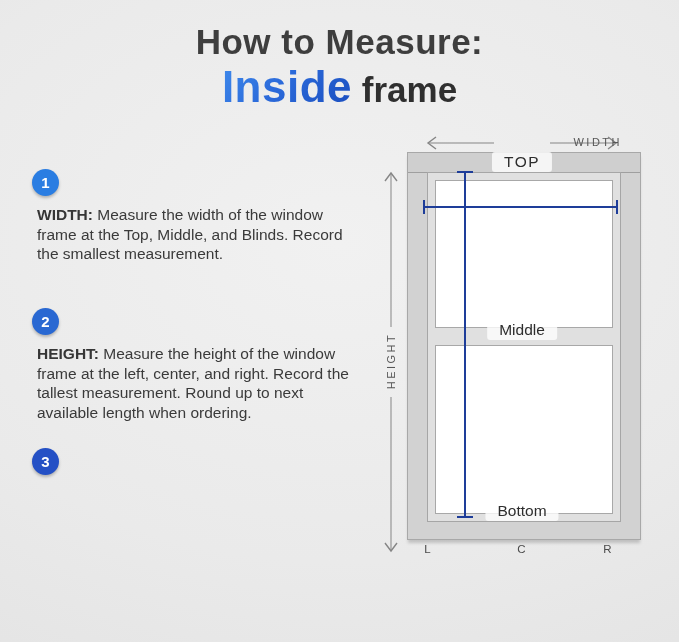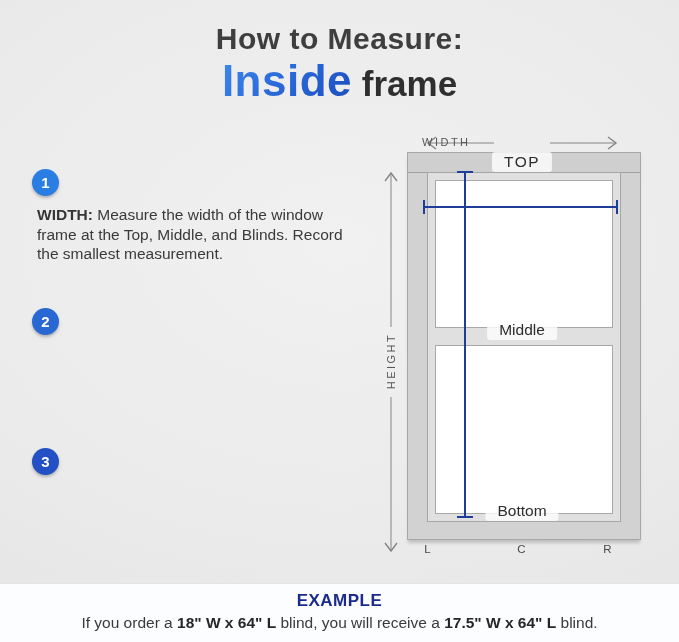--- a/index.html
+++ b/index.html
@@ -7,21 +7,21 @@
     width:679px;height:642px;overflow:hidden;
     font-family:"Liberation Sans","DejaVu Sans",sans-serif;
     -webkit-font-smoothing:antialiased;
   }
   .page{
     position:relative;width:679px;height:642px;
     background:radial-gradient(120% 90% at 50% 38%, #f1f1f1 0%, #eaeaea 55%, #e1e1e1 100%);
   }
   
   .header{position:absolute;top:22px;left:0;width:100%;text-align:center;}
-  .title-line1{font-size:30px;font-weight:700;color:#3e3e3e;letter-spacing:.5px;}
+  .title-line1{font-size:35px;font-weight:700;color:#3e3e3e;letter-spacing:.5px;}
   .title-line2{margin-top:2px;line-height:46px;}
   .title-highlight{
     font-size:44px;font-weight:800;letter-spacing:.5px;
     background:linear-gradient(135deg,#3f8aec 0%,#2b6ada 45%,#1a4dbe 100%);
     -webkit-background-clip:text;background-clip:text;color:transparent;
   }
   .title-suffix{font-size:35px;font-weight:600;color:#2f2f2f;}
   
   .step{position:absolute;left:32px;width:336px;}
   .step-1{top:169px;} .step-2{top:308px;} .step-3{top:448px;}
@@ -38,21 +38,21 @@
   }
   .step-label{font-weight:700;color:#363636;}
   .underlined{text-underline-offset:3px;text-decoration-thickness:1px;}
   
   .arrow-svg{position:absolute;}
   .width-arrow{left:422px;top:135px;}
   .height-arrow{left:383px;top:167px;}
   .dim-label{
     position:absolute;font-size:11px;letter-spacing:2.5px;color:#565656;font-weight:400;
   }
-  .width-label{left:422px;top:136px;width:200px;text-align:left;}
+  .width-label{left:422px;top:136px;width:200px;text-align:right;}
   .height-label{
     left:331px;top:355px;width:120px;text-align:center;
     transform:rotate(-90deg);transform-origin:center;
   }
   .win-frame{
     position:absolute;left:407px;top:152px;width:234px;height:388px;
     background:#d2d2d2;border:1px solid #a8a8a8;box-sizing:border-box;
     box-shadow:0 4px 3px -1px rgba(0,0,0,.18);
   }
   .win-frame::before{
@@ -108,20 +108,23 @@
 
   <div class="step step-1">
     <div class="badge badge-1">1</div>
     <div class="step-text">
       <span class="step-label">WIDTH:</span><span> Measure the width of the window frame at the Top, Middle, and Blinds. Record the </span><span class="underlined">smallest</span><span> measurement.</span>
     </div>
   </div>
 
   <div class="step step-2">
     <div class="badge badge-2">2</div>
+    <div class="step-text">
+      <span class="step-label">HEIGHT:</span><span> Measure the height of the window frame at the left, center, and right. Record the </span><span class="underlined">tallest</span><span> measurement. Round up to next available length when ordering.</span>
+    </div>
   </div>
 
   <div class="step step-3">
     <div class="badge badge-3">3</div>
   </div>
 
   <div>
 
     <svg class="arrow-svg width-arrow" width="200" height="16">
       <line x1="7" y1="8" x2="72" y2="8" stroke="#858585" stroke-width="1"></line>
@@ -155,20 +158,14 @@
 
     <div class="pill pill-top">TOP</div>
     <div class="pill pill-middle">Middle</div>
     <div class="pill pill-bottom">Bottom</div>
 
     <div class="lcr lcr-l">L</div>
     <div class="lcr lcr-c">C</div>
     <div class="lcr lcr-r">R</div>
   </div>
 
-  <div class="example-bar">
-    <div class="example-heading">EXAMPLE</div>
-    <div class="example-text">
-      <span>If you order a </span><b>18" W x 64" L</b><span> blind, you will receive a </span><b>17.5" W x 64" L</b><span> blind.</span>
-    </div>
-  </div>
 
 </div>
 
 </body></html>

